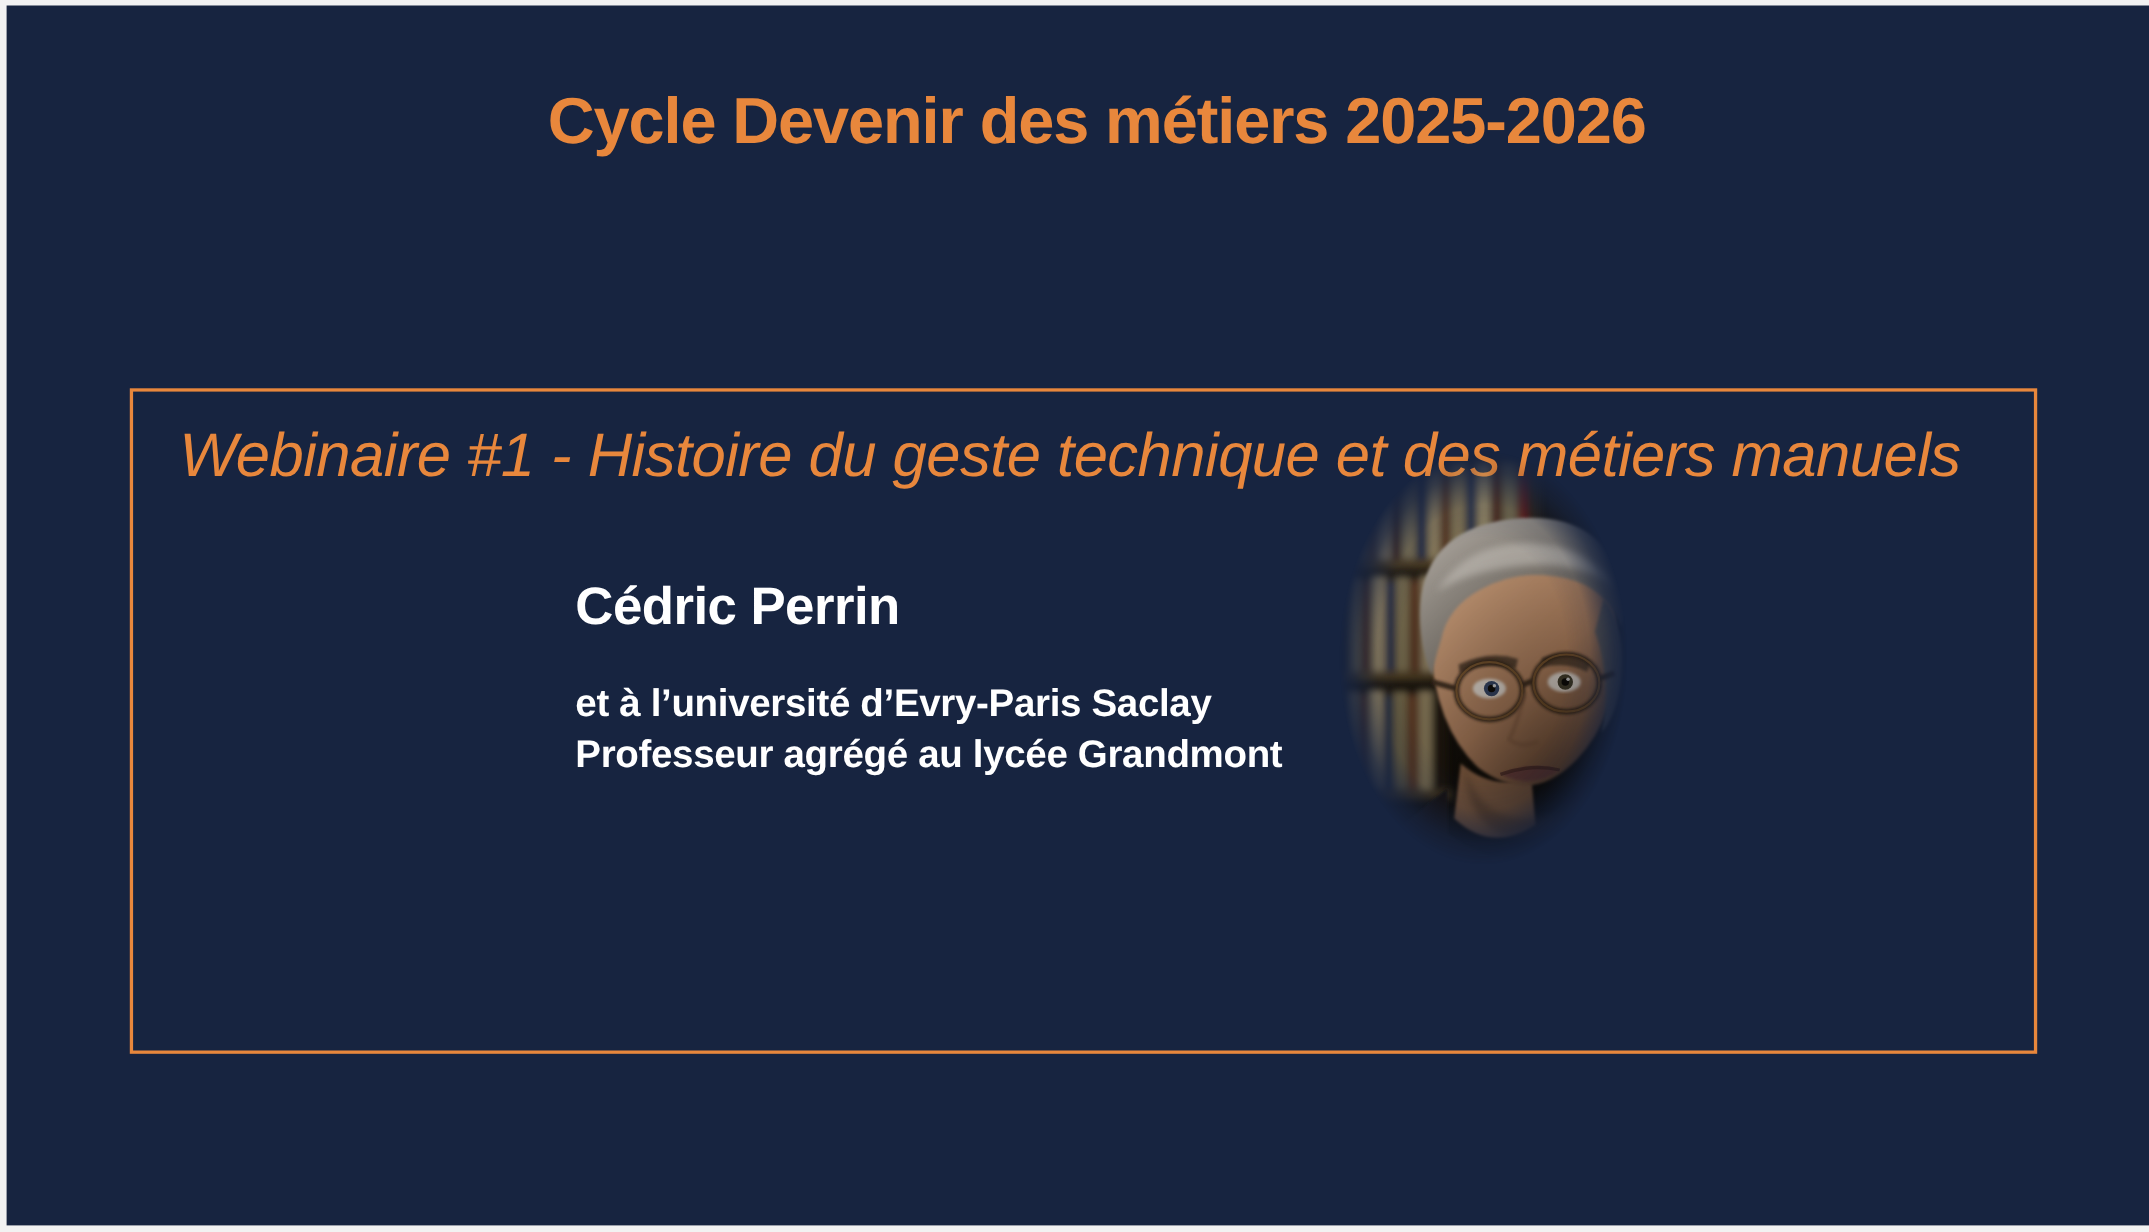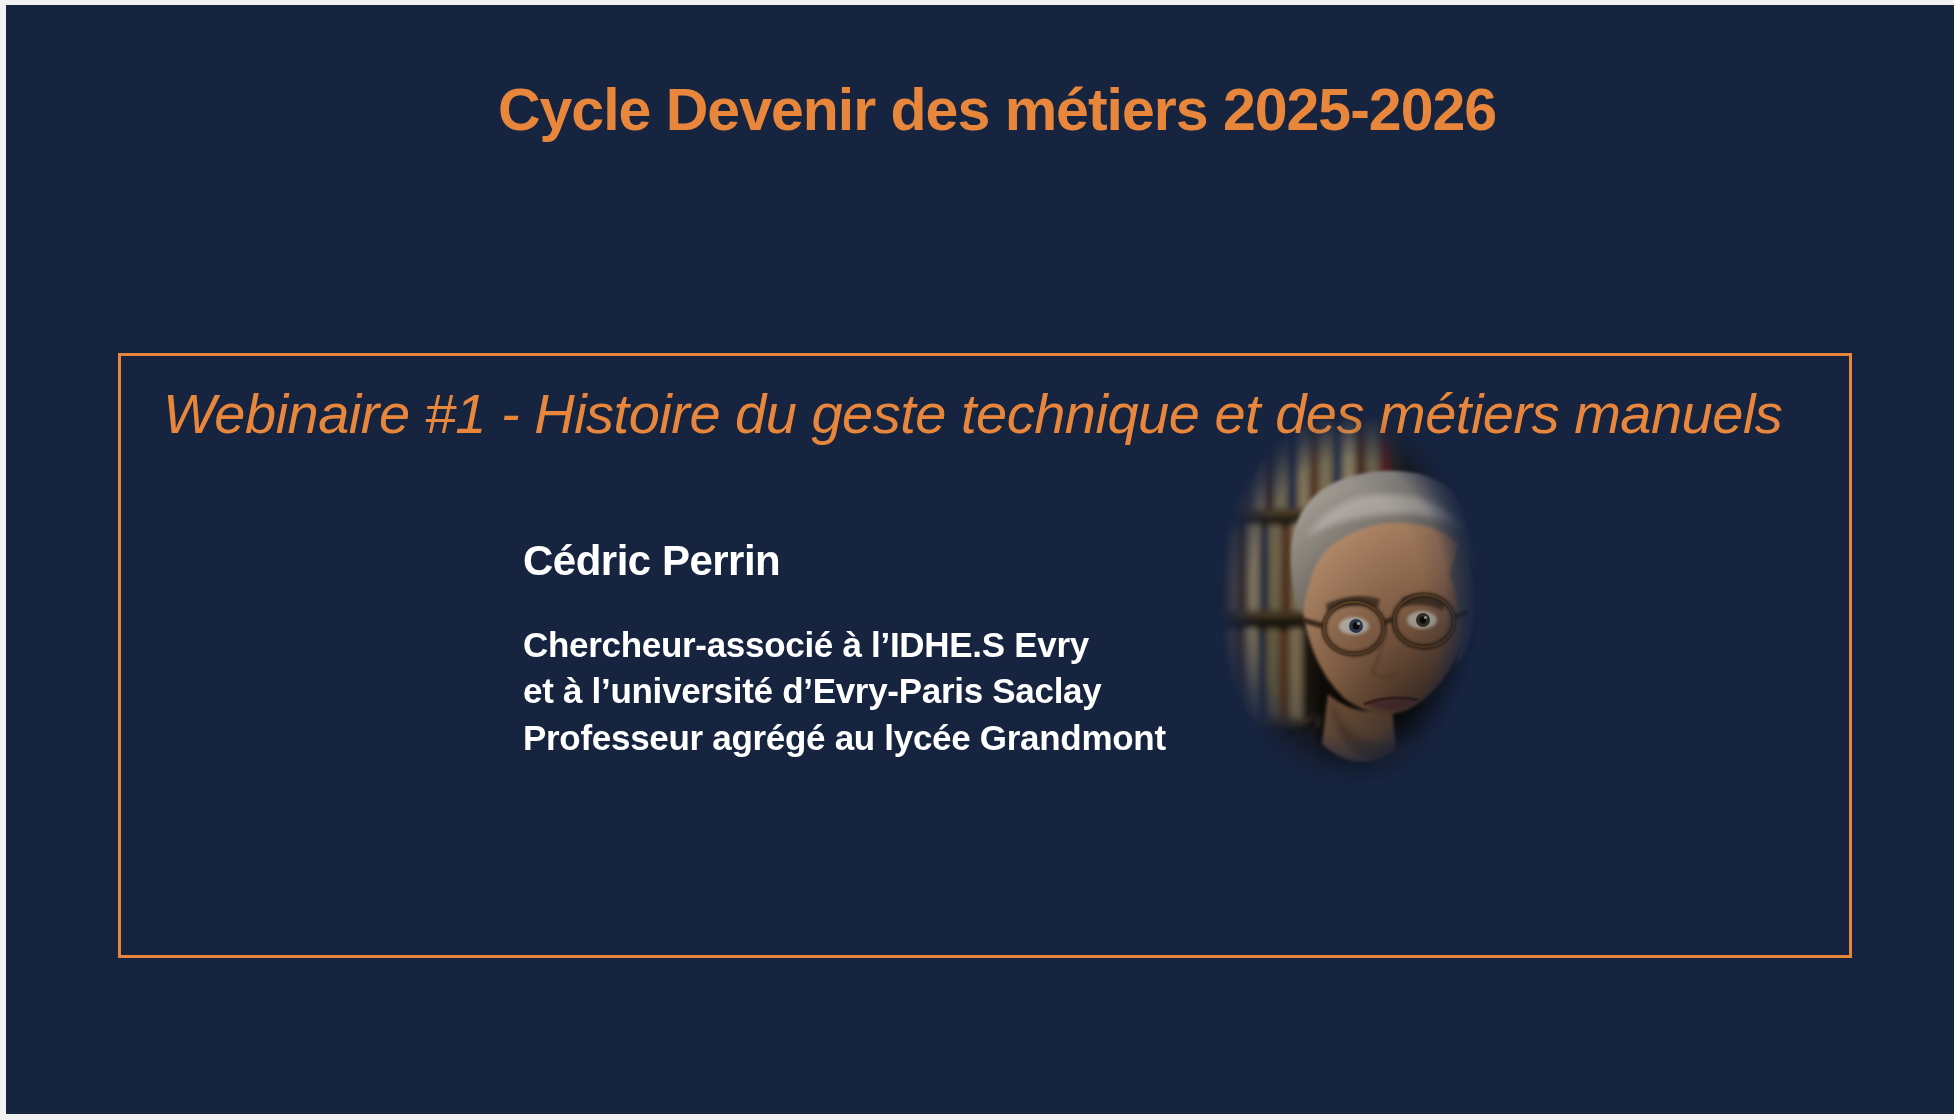--- a/index.html
+++ b/index.html
@@ -80,24 +80,24 @@
     position: absolute;
     left: 402px;
     top: 170px;
     width: 680px;
   }
 
   .speaker-name {
     color: #ffffff;
     font-family: "Liberation Sans", sans-serif;
     font-weight: bold;
-    font-size: 42px;
+    font-size: 48px;
     line-height: 1.1;
     letter-spacing: -0.5px;
-    margin: 12px 0 38px 0;
+    margin: 0 0 38px 0;
     white-space: nowrap;
   }
 
   .speaker-affil {
     color: #ffffff;
     font-family: "Liberation Sans", sans-serif;
     font-weight: bold;
     font-size: 35px;
     line-height: 1.32;
     letter-spacing: -0.3px;
@@ -131,21 +131,20 @@
   <div class="slide">
 
     <div class="slide-title">Cycle Devenir des métiers 2025-2026</div>
 
     <div class="content-box">
 
       <div class="webinar-line">Webinaire #1 - Histoire du geste technique et des métiers manuels</div>
 
       <div class="speaker-block">
         <div class="speaker-name">Cédric Perrin</div>
-        <div class="speaker-affil">Chercheur-associé à l’IDHE.S Evry</div>
         <div class="speaker-affil">et à l’université d’Evry-Paris Saclay</div>
         <div class="speaker-affil">Professeur agrégé au lycée Grandmont</div>
       </div>
 
       <div class="portrait-frame">
         <div class="portrait-mask">
           <svg class="portrait-svg" viewBox="0 0 285 400" preserveAspectRatio="xMidYMid slice">
             <defs>
               <linearGradient id="bgDark" x1="0" y1="0" x2="1" y2="1">
                 <stop offset="0%" stop-color="#2b2317"></stop>

